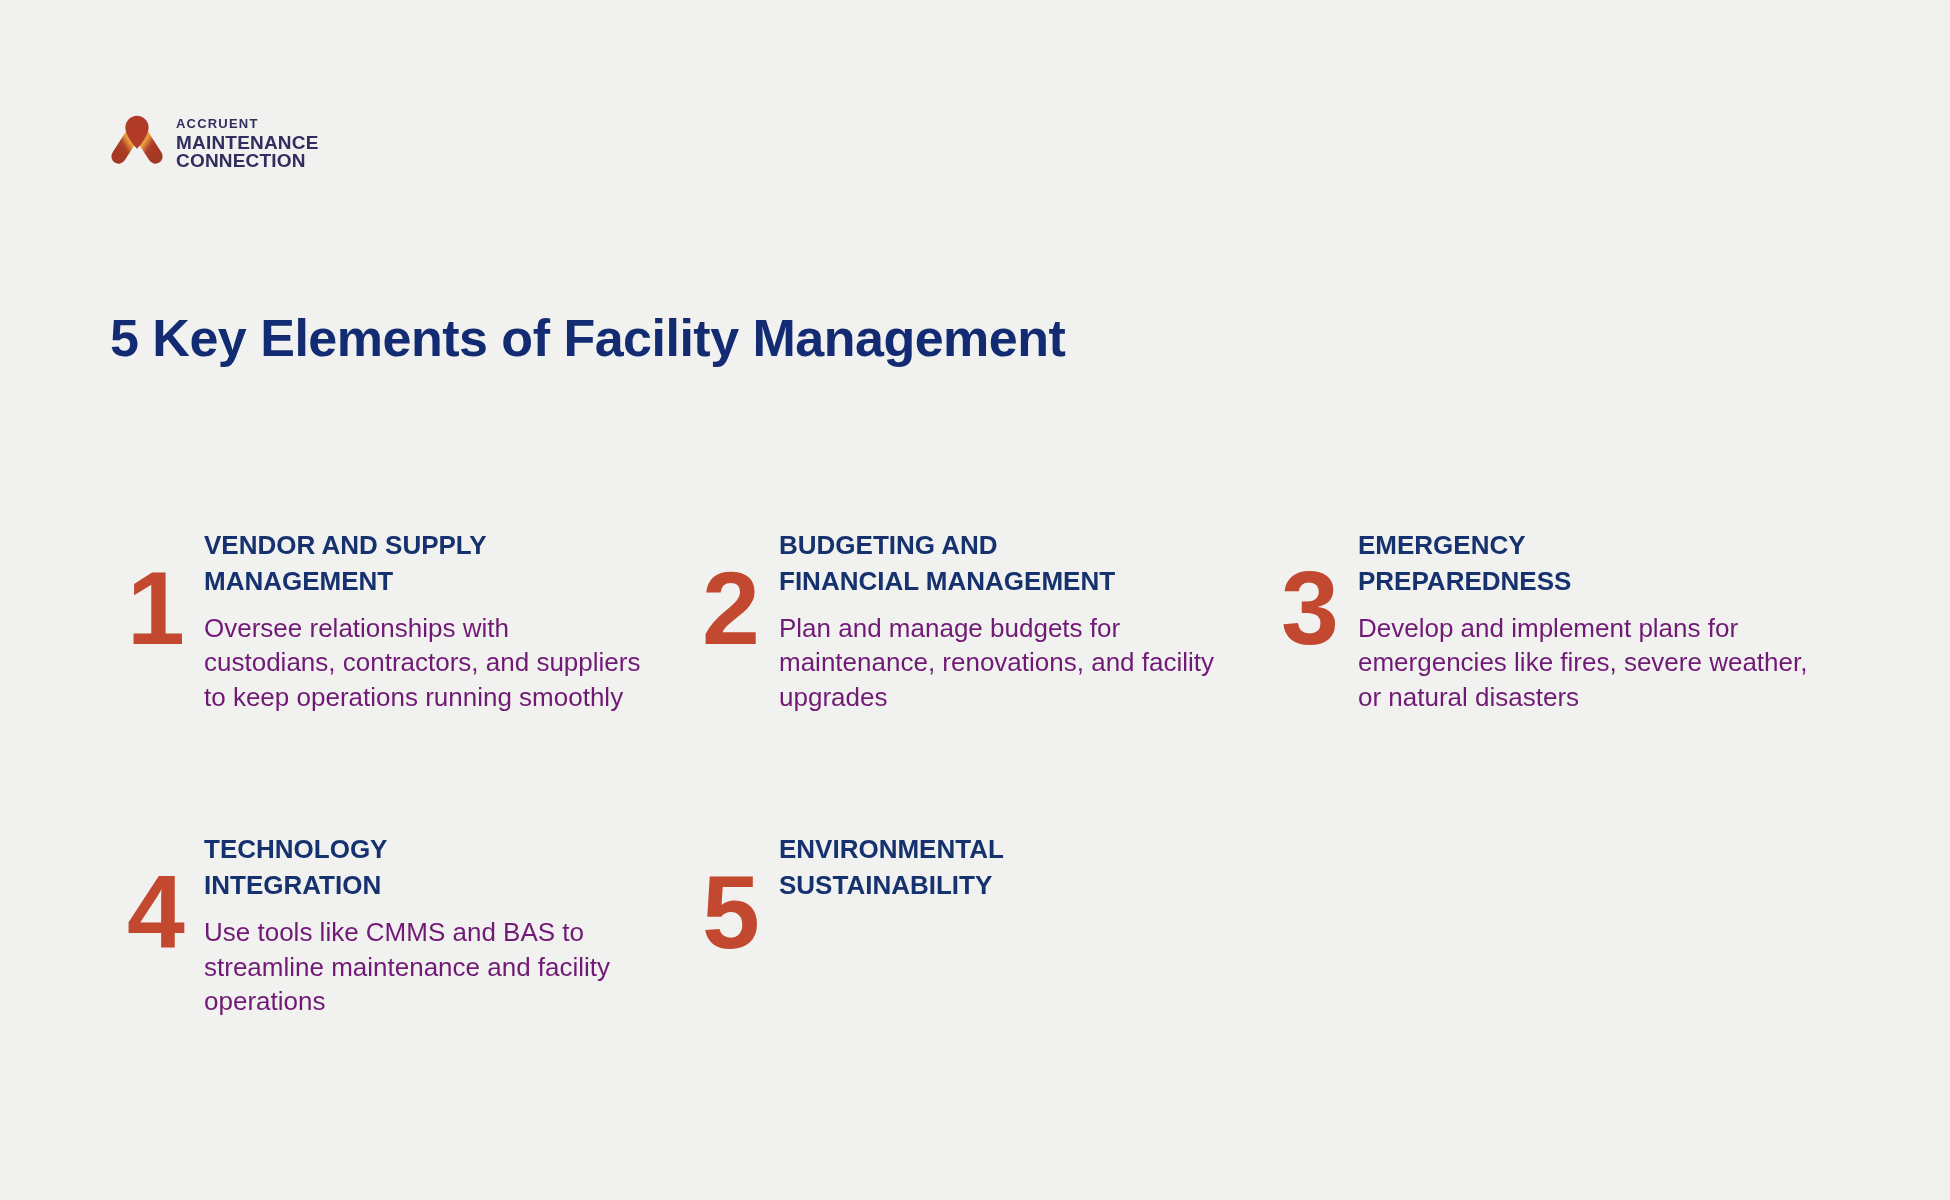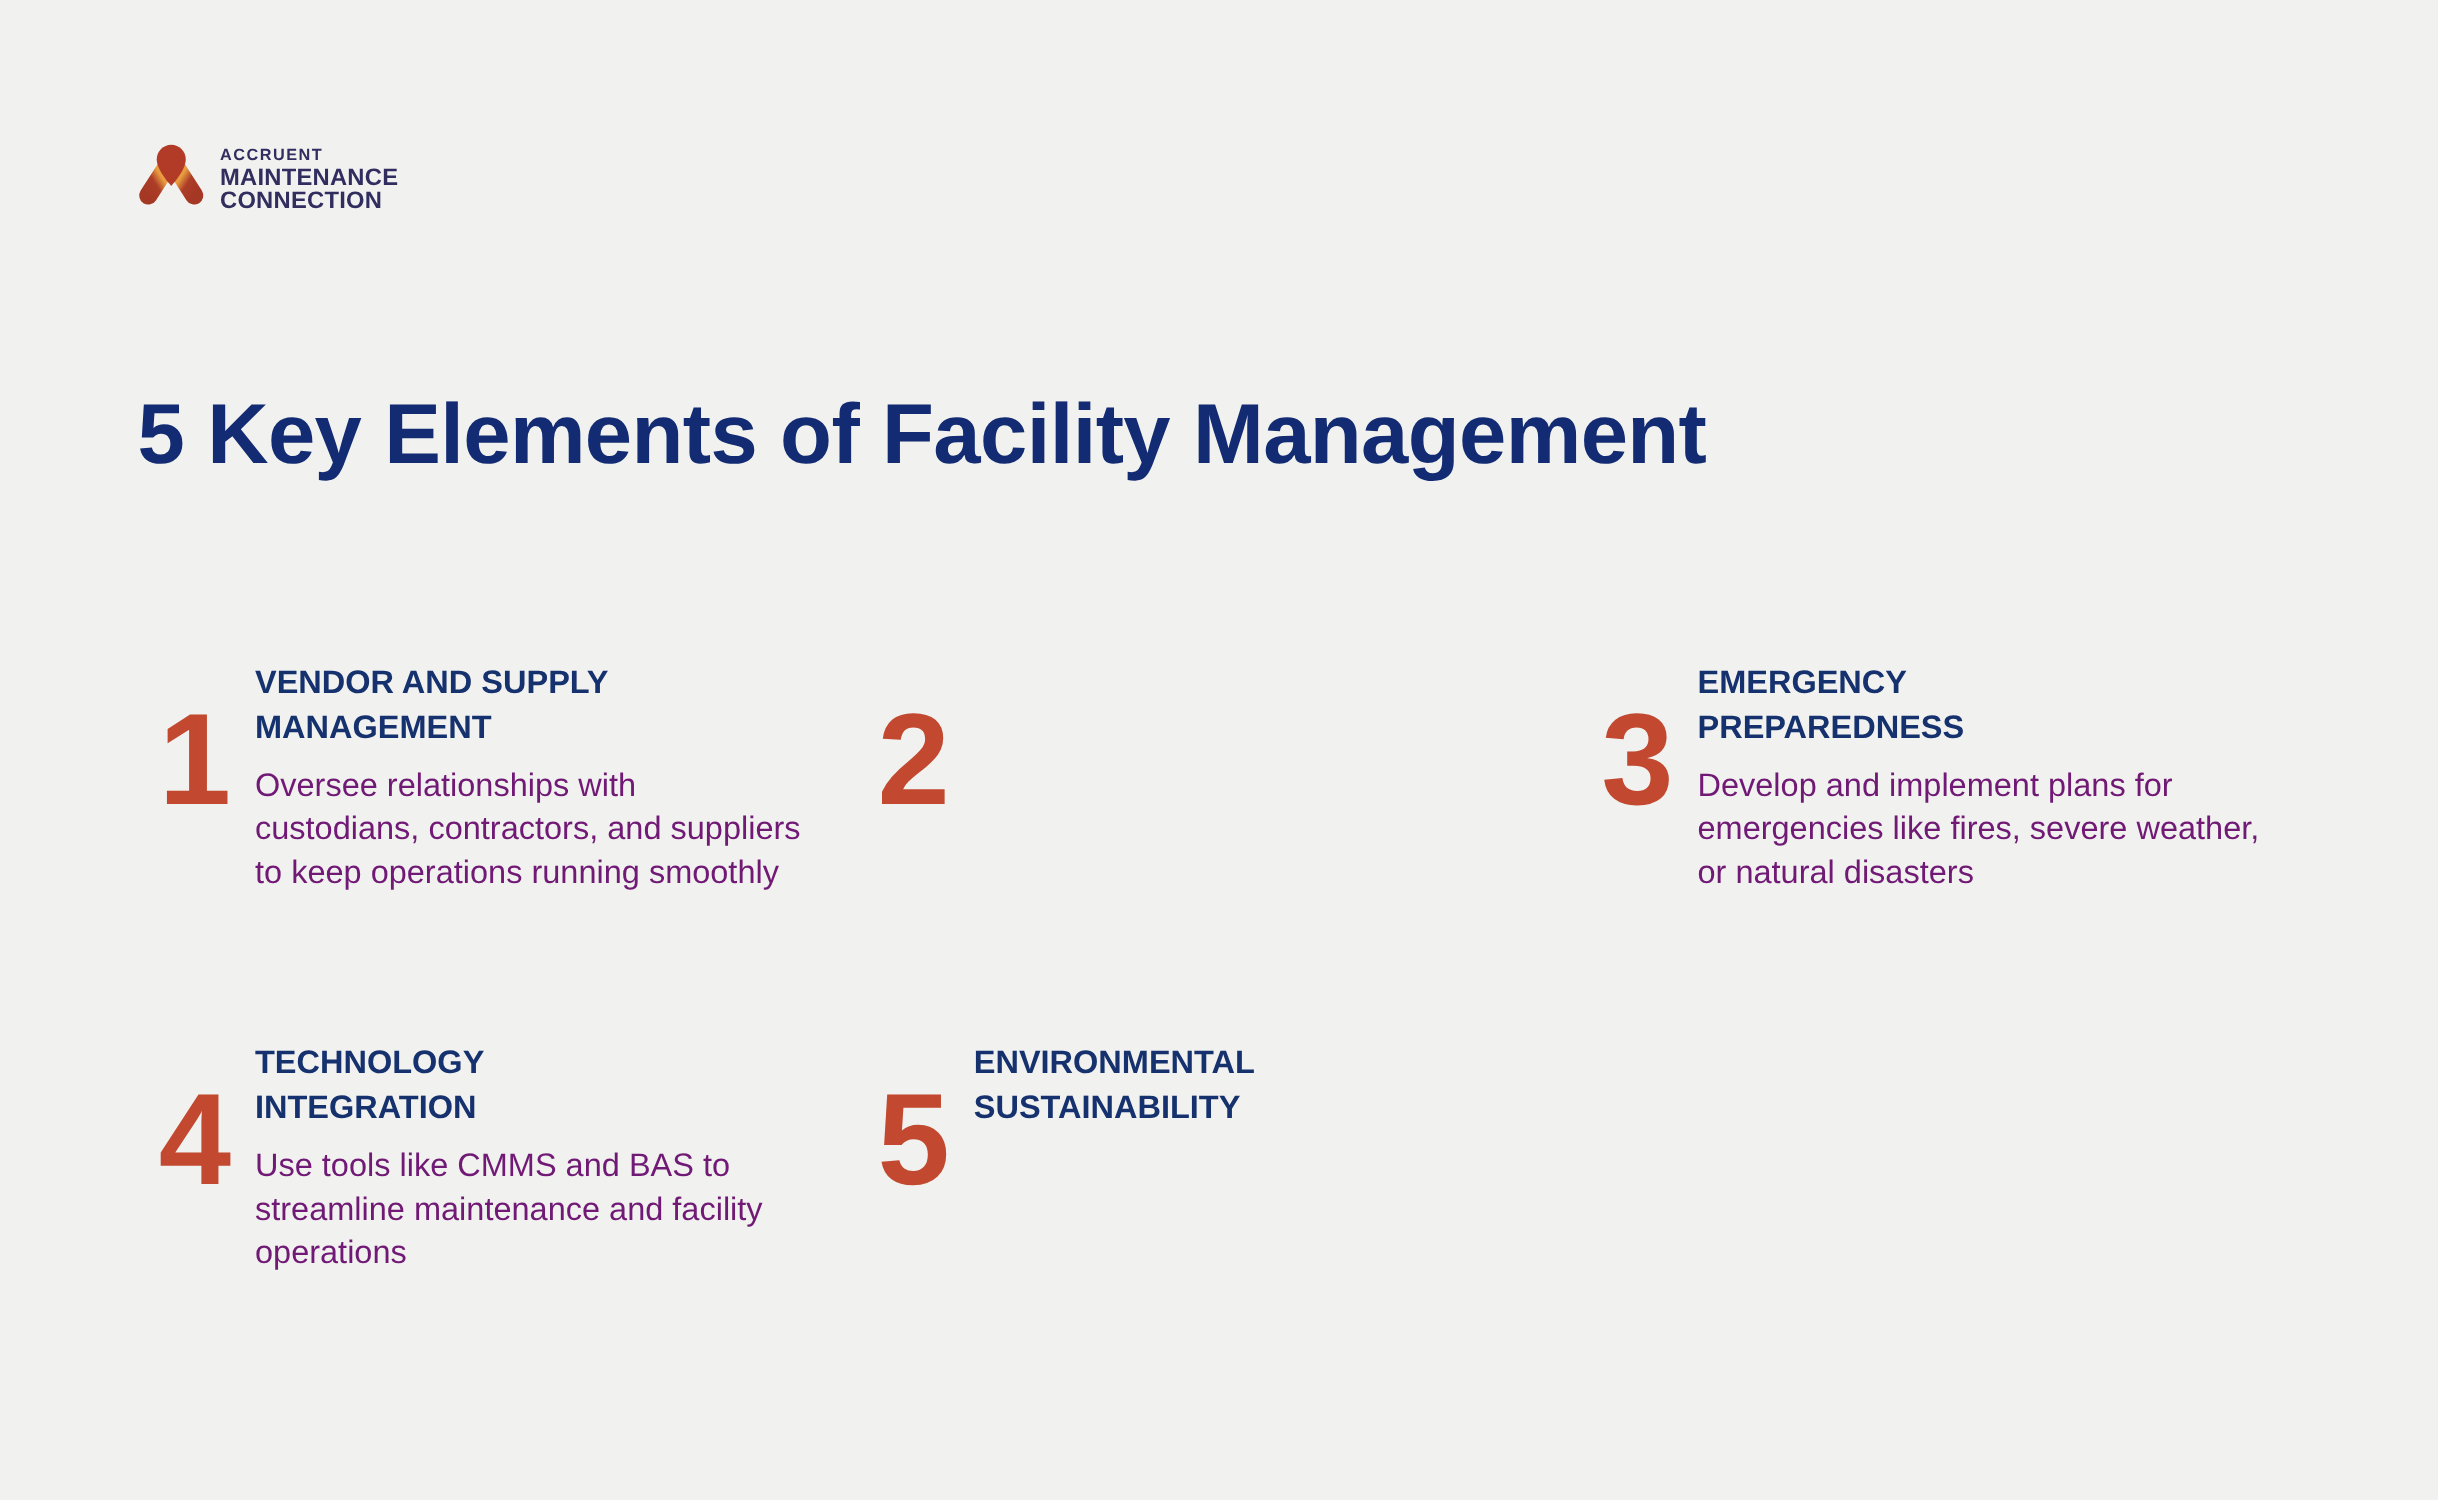--- a/index.html
+++ b/index.html
@@ -48,21 +48,21 @@
     color: #312E5F;
     white-space: pre-line;
     margin-top: 3px;
   }
 
   
   .page-title {
     position: absolute;
     left: 110px;
     top: 308px;
-    font-size: 68px;
+    font-size: 52px;
     font-weight: bold;
     letter-spacing: -0.5px;
     color: #122B72;
   }
 
   
   .grid {
     position: absolute;
     left: 118px;
     top: 528px;
@@ -138,20 +138,27 @@
         <h2 class="item-heading">VENDOR AND SUPPLY
 MANAGEMENT</h2>
         <p class="item-body">Oversee relationships with
 custodians, contractors, and suppliers
 to keep operations running smoothly</p>
       </div>
     </section>
 
     <section class="item">
       <div class="item-number">2</div>
+      <div class="item-text">
+        <h2 class="item-heading">BUDGETING AND
+FINANCIAL MANAGEMENT</h2>
+        <p class="item-body">Plan and manage budgets for
+maintenance, renovations, and facility
+upgrades</p>
+      </div>
     </section>
 
     <section class="item">
       <div class="item-number">3</div>
       <div class="item-text">
         <h2 class="item-heading">EMERGENCY
 PREPAREDNESS</h2>
         <p class="item-body">Develop and implement plans for
 emergencies like fires, severe weather,
 or natural disasters</p>

